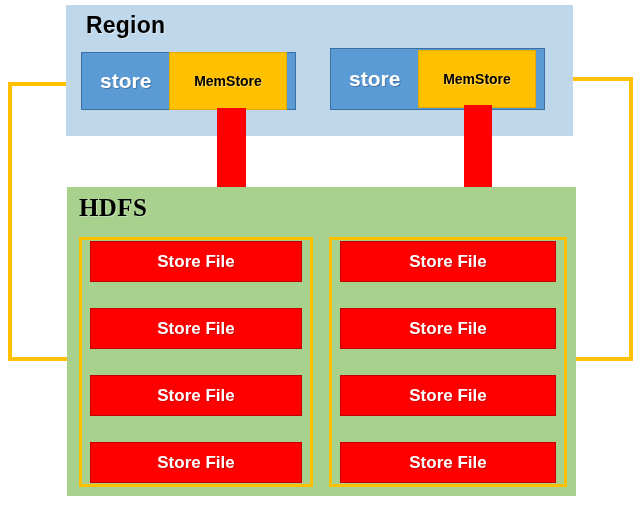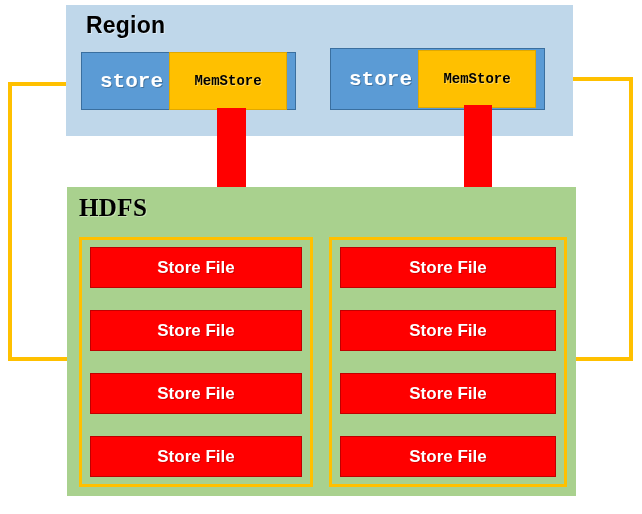--- a/index.html
+++ b/index.html
@@ -35,21 +35,20 @@
     letter-spacing: .2px;
     text-shadow: 1px 1px 0 rgba(255,255,255,.45);
   }
 
   
   .store-box {
     position: absolute;
     background: #5b9bd5;
     border: 1px solid #3a6f9f;
     box-sizing: border-box;
-    font-family: Liberation Mono, monospace;
   }
   .store-box.left  { left: 81px;  top: 52px; width: 215px; height: 58px; }
   .store-box.right { left: 330px; top: 48px; width: 215px; height: 62px; }
 
   .store-label {
     position: absolute;
     left: 18px;
     top: 50%;
     transform: translateY(-50%);
     font-size: 21px;
@@ -99,21 +98,21 @@
     text-shadow: 1px 1px 0 rgba(255,255,255,.35);
     font-family: Liberation Serif, serif;
   }
 
   
   .sf-group {
     position: absolute;
     border: 3px solid #ffc000;
     box-sizing: border-box;
     background: transparent;
-    padding: 7px 8px;
+    padding: 1px 8px;
     display: flex;
     flex-direction: column;
     justify-content: space-between;
   }
   .sf-group.left  { left: 79px;  top: 237px; width: 234px; height: 250px; }
   .sf-group.right { left: 329px; top: 237px; width: 238px; height: 250px; }
 
   .store-file {
     height: 41px;
     background: #ff0000;

